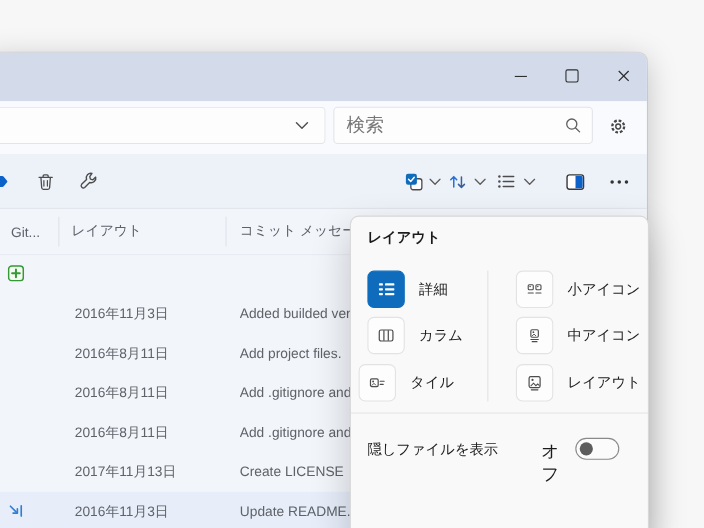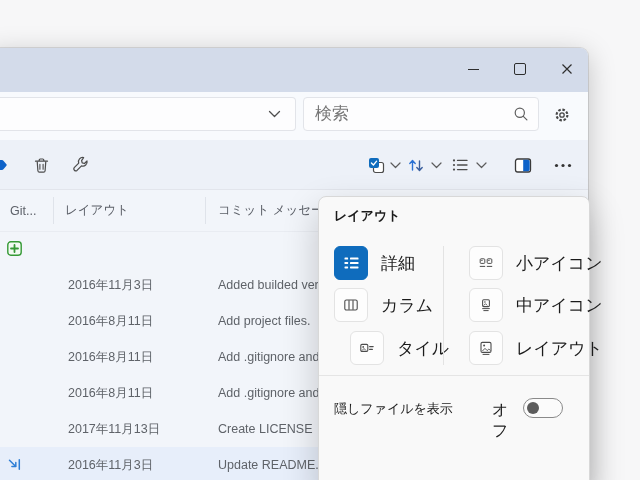--- a/index.html
+++ b/index.html
@@ -32,21 +32,21 @@
   .trow.selected{background:#e7eefa;}
   .cell-icon{position:absolute;left:19px;top:10px;}
   .cell-date{position:absolute;left:80px;top:0;height:36px;display:flex;align-items:center;font-size:12.5px;color:#5f6369;white-space:nowrap;}
   .cell-msg{position:absolute;left:230px;top:0;height:36px;display:flex;align-items:center;font-size:12.5px;color:#5f6369;white-space:nowrap;overflow:hidden;width:300px;}
   .flyout{position:absolute;left:318px;top:196px;width:272px;height:300px;background:#f9f9f9;border:1px solid #d8d8d8;
     border-radius:8px;box-shadow:0 14px 36px rgba(0,0,0,.20);box-sizing:border-box;}
   .fly-title{position:absolute;left:15px;top:10px;font-size:13px;font-weight:700;color:#1b1b1b;font-family:Liberation Mono, monospace;}
   .opt{position:absolute;height:34px;display:flex;align-items:center;gap:13px;}
   .opt-btn{width:34px;height:34px;border-radius:6px;background:#fdfdfd;border:1px solid #e3e3e3;display:flex;align-items:center;justify-content:center;box-sizing:border-box;}
   .opt-btn.sel{background:#0f6cbd;border:1px solid #0f6cbd;}
-  .opt-label{font-size:17px;color:#1b1b1b;white-space:nowrap;text-align:right;}
+  .opt-label{font-size:13px;color:#1b1b1b;white-space:nowrap;text-align:right;}
   .vsep{position:absolute;left:124px;top:49px;width:1px;height:119px;background:#e3e3e3;}
   .hsep{position:absolute;left:0;top:178px;width:100%;height:1px;background:#e5e5e5;}
   .toggle-row{position:absolute;left:0;width:100%;height:24px;}
   .toggle-label{position:absolute;left:15px;top:4px;font-size:13px;color:#1b1b1b;white-space:nowrap;}
   .toggle-state{position:absolute;left:173px;top:4px;width:28px;font-size:16px;color:#1b1b1b;}
   .pill{position:absolute;left:204px;top:2px;width:40px;height:20px;border-radius:10px;box-sizing:border-box;}
   .pill.off{border:1px solid #8a8a8a;background:#fbfbfb;}
   .pill.off .knob{position:absolute;left:3px;top:3px;width:12px;height:12px;border-radius:50%;background:#5c5c5c;}
   .pill.on{background:#0f6cbd;}
   .pill.on .knob{position:absolute;right:3px;top:3px;width:14px;height:14px;border-radius:50%;background:#ffffff;}
@@ -243,21 +243,21 @@
     </div>
     <div class="opt" style="left:15px;top:91px;">
       <span class="opt-btn">
         <svg width="16" height="16" viewBox="0 0 16 16">
           <rect x="1.8" y="3" width="12.4" height="10" rx="1.6" fill="none" stroke="#4c4c4c" stroke-width="1.1"></rect>
           <path d="M6 3.2v9.6M10 3.2v9.6" stroke="#4c4c4c" stroke-width="1.1"></path>
         </svg>
       </span>
       <span class="opt-label">カラム</span>
     </div>
-    <div class="opt" style="left:31px;top:134px;">
+    <div class="opt" style="left:7px;top:134px;">
       <span class="opt-btn">
         <svg width="16" height="16" viewBox="0 0 16 16">
           <rect x="1.8" y="4.4" width="7" height="7" rx="1.2" fill="none" stroke="#4c4c4c" stroke-width="1.1"></rect>
           <circle cx="4.2" cy="6.9" r="0.9" fill="#4c4c4c"></circle>
           <path d="M3 10.5l2-2 1.8 1.8" fill="none" stroke="#4c4c4c" stroke-width="0.9"></path>
           <path d="M10.6 6.6h3.6M10.6 9.4h2.8" stroke="#4c4c4c" stroke-width="1.1" stroke-linecap="round"></path>
         </svg>
       </span>
       <span class="opt-label">タイル</span>
     </div>

